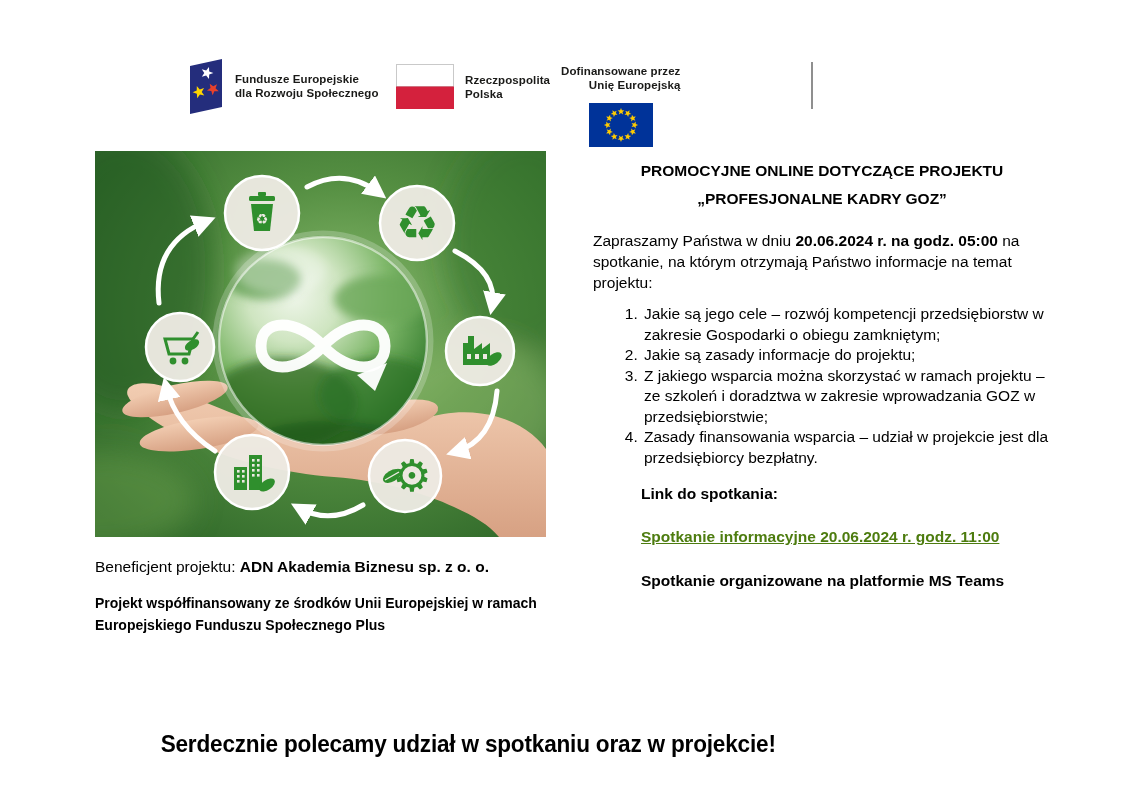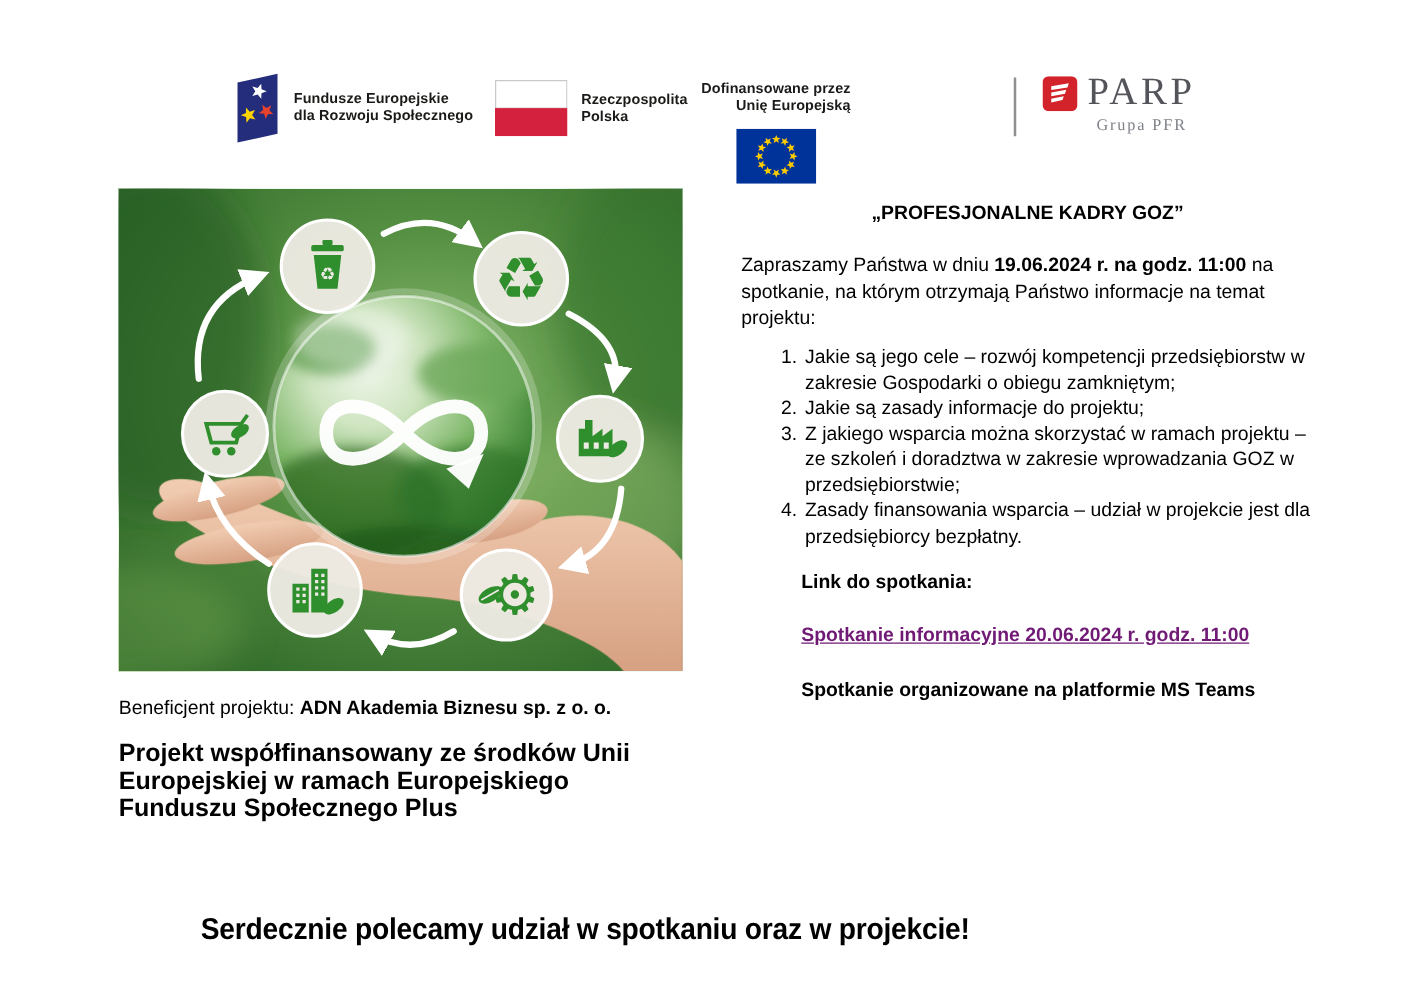--- a/index.html
+++ b/index.html
@@ -21,21 +21,21 @@
   .logo-parp { left:834px; top:58px; gap:8px; align-items:flex-start; }
   .parp-word { font-family:"Liberation Serif","DejaVu Serif",serif; font-size:31px; color:#53555b; letter-spacing:3px; line-height:30px; }
   .parp-sub  { font-family:"Liberation Serif","DejaVu Serif",serif; font-size:13px; color:#7e8188; letter-spacing:1.5px; text-align:center; margin-top:4px; }
 
   
   .hero { position:absolute; left:95px; top:151px; width:451px; height:386px; }
 
   
   .beneficiary { position:absolute; left:95px; top:556px; width:462px; font-size:15.5px; line-height:21px; }
   .beneficiary b { font-weight:700; }
-  .cofinancing { position:absolute; left:95px; top:592px; width:455px; font-size:20px; font-weight:700; line-height:22px; }
+  .cofinancing { position:absolute; left:95px; top:592px; width:455px; font-size:14px; font-weight:700; line-height:22px; }
 
   
   .invite { position:absolute; left:593px; top:157px; width:458px; font-size:15.5px; }
   .invite-title { text-align:center; font-weight:700; line-height:28px; }
   .invite-intro { margin-top:17px; line-height:21px; }
   .invite-list  { margin:11px 0 0 0; padding-left:49px; line-height:20.5px; }
   .invite-list li { padding-left:2px; }
   .link-label { margin:17px 0 0 48px; font-weight:700; }
   .meet-link  { display:inline-block; margin:25px 0 0 48px; font-weight:700;
                 text-decoration:underline; cursor:pointer; }
@@ -96,32 +96,20 @@
         <use href="#star5" transform="rotate(240) translate(0,-13.5) scale(0.9)"></use>
         <use href="#star5" transform="rotate(270) translate(0,-13.5) scale(0.9)"></use>
         <use href="#star5" transform="rotate(300) translate(0,-13.5) scale(0.9)"></use>
         <use href="#star5" transform="rotate(330) translate(0,-13.5) scale(0.9)"></use>
       </g>
     </svg>
   </div>
 
   <div class="hdr-divider"></div>
 
-  <div class="logo-group logo-parp">
-    <svg width="28" height="28" viewBox="0 0 28 28" style="margin-top:3px">
-      <rect x="0" y="0" width="28" height="28" rx="5" fill="#D2232A"></rect>
-      <polygon points="7,8 21,5.5 20,9 7,11" fill="#ffffff"></polygon>
-      <polygon points="7,13 19,10.8 18,14 7,16" fill="#ffffff"></polygon>
-      <polygon points="7,18 17,16 16,19 7,21" fill="#ffffff"></polygon>
-    </svg>
-    <div>
-      <div class="parp-word">PARP</div>
-      <div class="parp-sub">Grupa PFR</div>
-    </div>
-  </div>
 
   <svg class="hero" viewBox="0 0 451 386" role="img">
     <defs>
       <radialGradient id="bgGrad" cx="55%" cy="42%" r="75%">
         <stop offset="0%" stop-color="#8cbd70"></stop>
         <stop offset="45%" stop-color="#558f42"></stop>
         <stop offset="100%" stop-color="#2c6527"></stop>
       </radialGradient>
       <radialGradient id="globeGrad" cx="36%" cy="28%" r="80%">
         <stop offset="0%" stop-color="#eff6ea"></stop>
@@ -264,35 +252,36 @@
       </g>
     </g>
   </svg>
 
   <p class="beneficiary"><span>Beneficjent projektu: </span><b>ADN Akademia Biznesu sp. z o. o.</b></p>
 
   <p class="cofinancing">Projekt współfinansowany ze środków Unii Europejskiej w ramach Europejskiego Funduszu Społecznego Plus</p>
 
   <div class="invite">
     <div class="invite-title">
+      <div>PROMOCYJNE ONLINE DOTYCZĄCE PROJEKTU</div>
       <div>„PROFESJONALNE KADRY GOZ”</div>
     </div>
 
-    <p class="invite-intro"><span>Zapraszamy Państwa w dniu </span><b>19.06.2024 r. na godz. 11:00</b><span> na spotkanie, na którym otrzymają Państwo informacje na temat projektu:</span></p>
+    <p class="invite-intro"><span>Zapraszamy Państwa w dniu </span><b>20.06.2024 r. na godz. 05:00</b><span> na spotkanie, na którym otrzymają Państwo informacje na temat projektu:</span></p>
 
     <ol class="invite-list">
       <li>Jakie są jego cele – rozwój kompetencji przedsiębiorstw w zakresie Gospodarki o obiegu zamkniętym;</li>
       <li>Jakie są zasady informacje do projektu;</li>
       <li>Z jakiego wsparcia można skorzystać w ramach projektu – ze szkoleń i doradztwa w zakresie wprowadzania GOZ w przedsiębiorstwie;</li>
       <li>Zasady finansowania wsparcia – udział w projekcie jest dla przedsiębiorcy bezpłatny.</li>
     </ol>
 
     <p class="link-label">Link do spotkania:</p>
 
-    <a class="meet-link" id="meetLink" style="color: #701a75;">Spotkanie informacyjne 20.06.2024 r. godz. 11:00</a>
+    <a class="meet-link" id="meetLink" style="color: #4d7c0f;">Spotkanie informacyjne 20.06.2024 r. godz. 11:00</a>
 
     <p class="platform">Spotkanie organizowane na platformie MS Teams</p>
   </div>
 
   <div class="footer">
     <span>Serdecznie polecamy udział w spotkaniu oraz w projekcie!</span>
   </div>
 
 </div>
 

